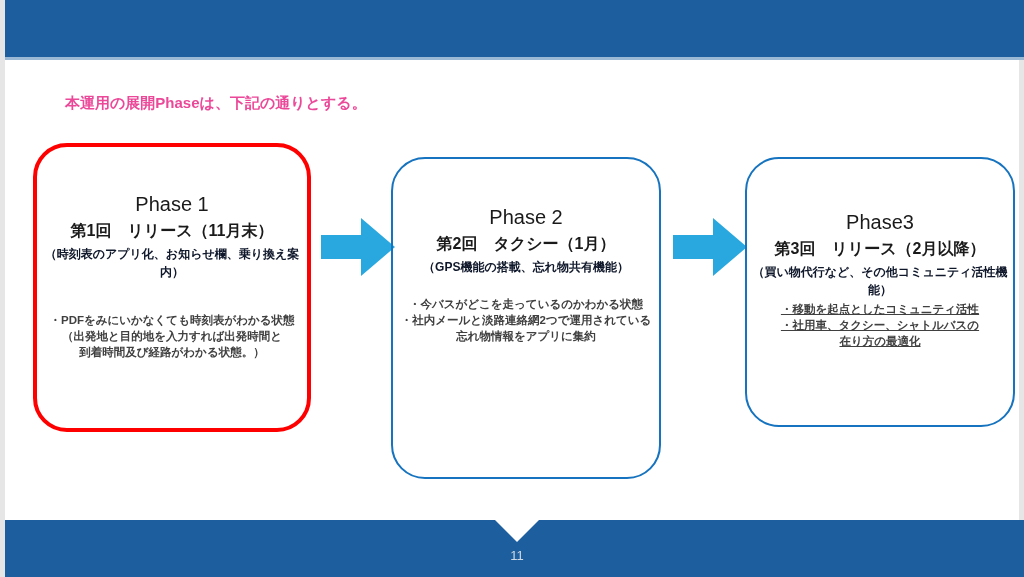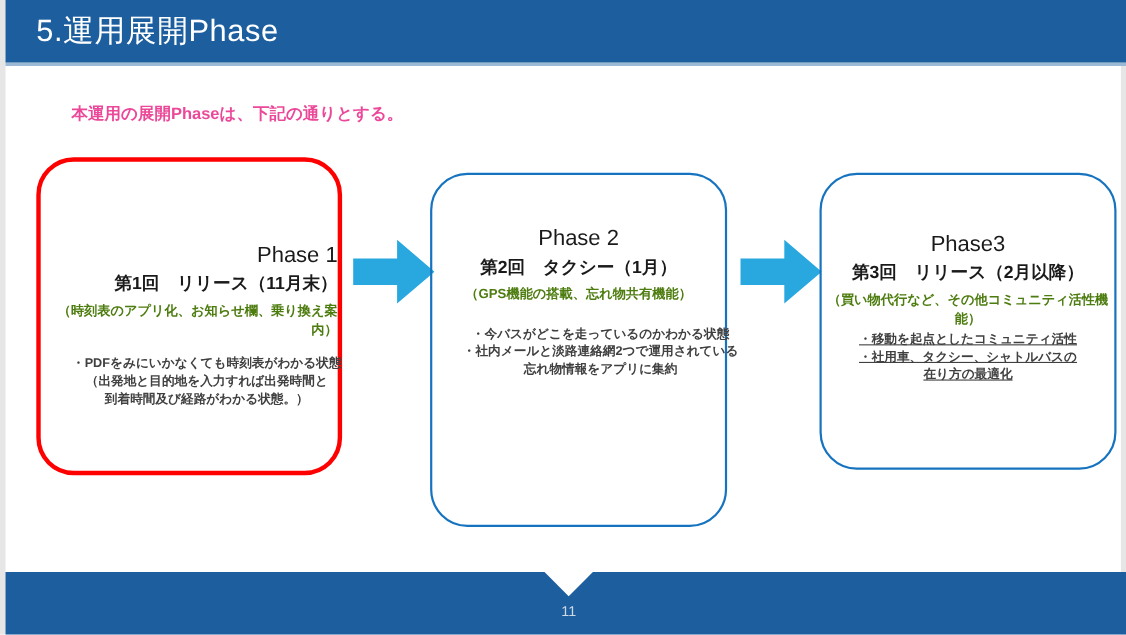--- a/index.html
+++ b/index.html
@@ -63,36 +63,36 @@
     color:#1a1a1a;
   }
   .ph-title .l1{
     display:block;font-size:20px;line-height:26px;font-weight:normal;
   }
   .ph-title .l2{
     display:block;font-size:16px;line-height:28px;font-weight:bold;
   }
   .ph-title .l3{
     display:block;font-size:12px;line-height:18px;font-weight:bold;
-    color:#4d7c0f;
+    color:#0f172a;
   }
 
-  .b1 .ph-title{top:72px;text-align:right;}
+  .b1 .ph-title{top:44px;}
   .b2 .ph-title{top:45px;}
   .b3 .ph-title{top:50px;}
 
   .ph-body{
     position:absolute;left:0;width:100%;
     text-align:center;
     font-size:11.5px;line-height:16px;
     color:#404040;font-weight:bold;
     white-space:pre-line;
   }
-  .b1 .ph-body{top:176px;padding-left:16px;}
-  .b2 .ph-body{top:137px;padding-left:20px;}
+  .b1 .ph-body{top:165px;}
+  .b2 .ph-body{top:137px;}
   .b3 .ph-body{top:142px;text-decoration:underline;}
 
   
   .arrow{
     position:absolute;width:74px;height:62px;
   }
   .arrow.a1{left:316px;top:216px;}
   .arrow.a2{left:668px;top:216px;}
   .arrow svg{display:block;width:100%;height:100%;}
 
@@ -114,21 +114,20 @@
     font-size:13px;color:#cfd9e3;
   }
 </style>
 </head>
 <body>
 
 <div class="slide">
 
   <div class="header-bar"></div>
   <div class="header-rule"></div>
-  <div class="header-title">5.運用展開Phase</div>
 
   <div class="subtitle">本運用の展開Phaseは、下記の通りとする。</div>
 
   <div class="phase-box b1">
     <div class="box-inner">
       <div class="ph-title">
         <span class="l1">Phase 1</span>
         <span class="l2">第1回　リリース（11月末）</span>
         <span class="l3">（時刻表のアプリ化、お知らせ欄、乗り換え案内）</span>
       </div>

